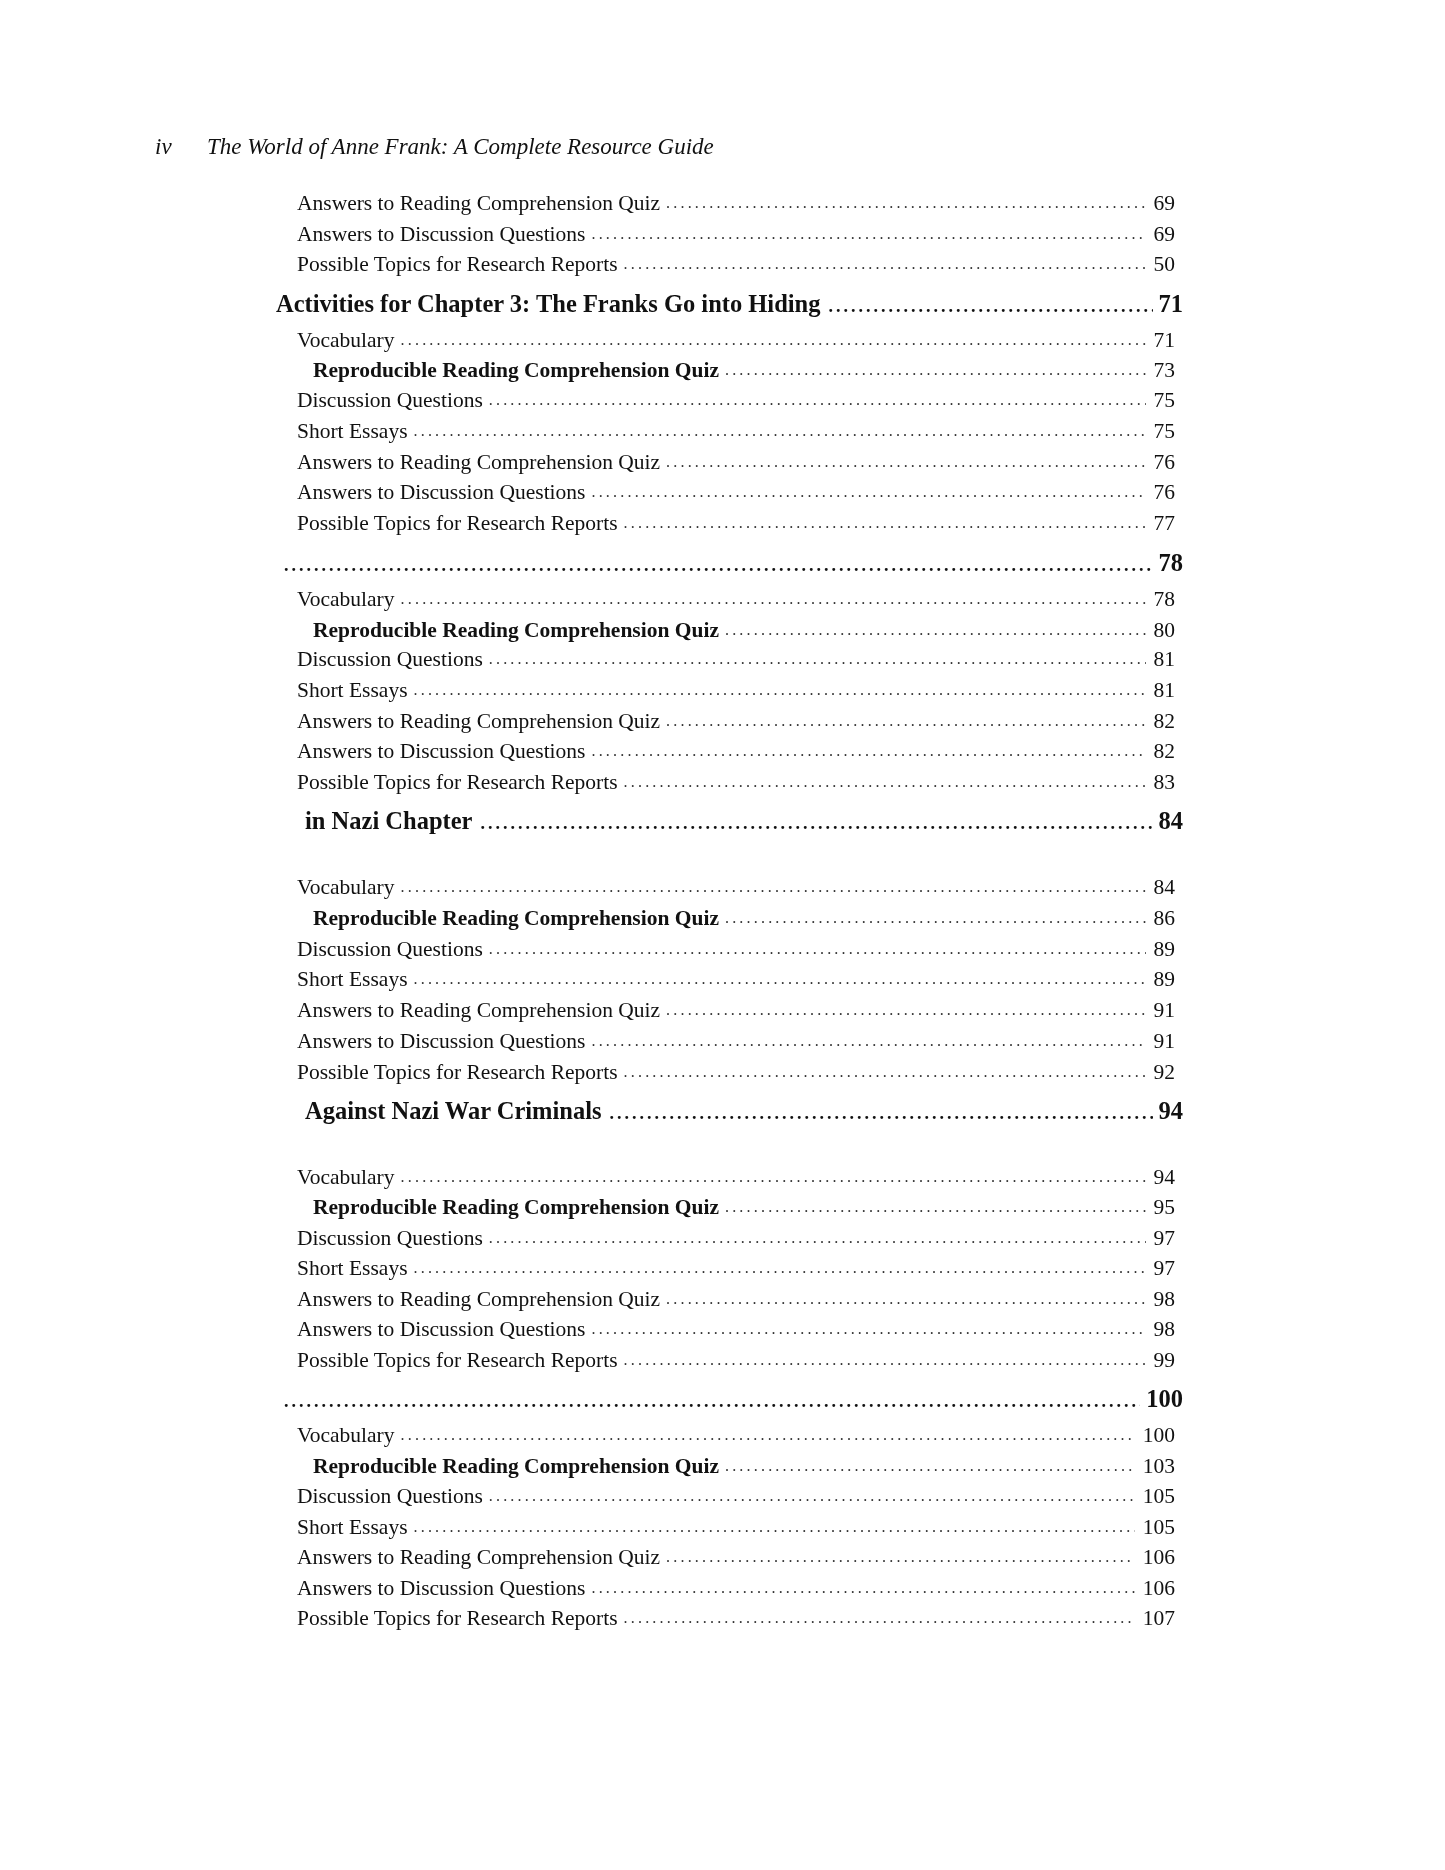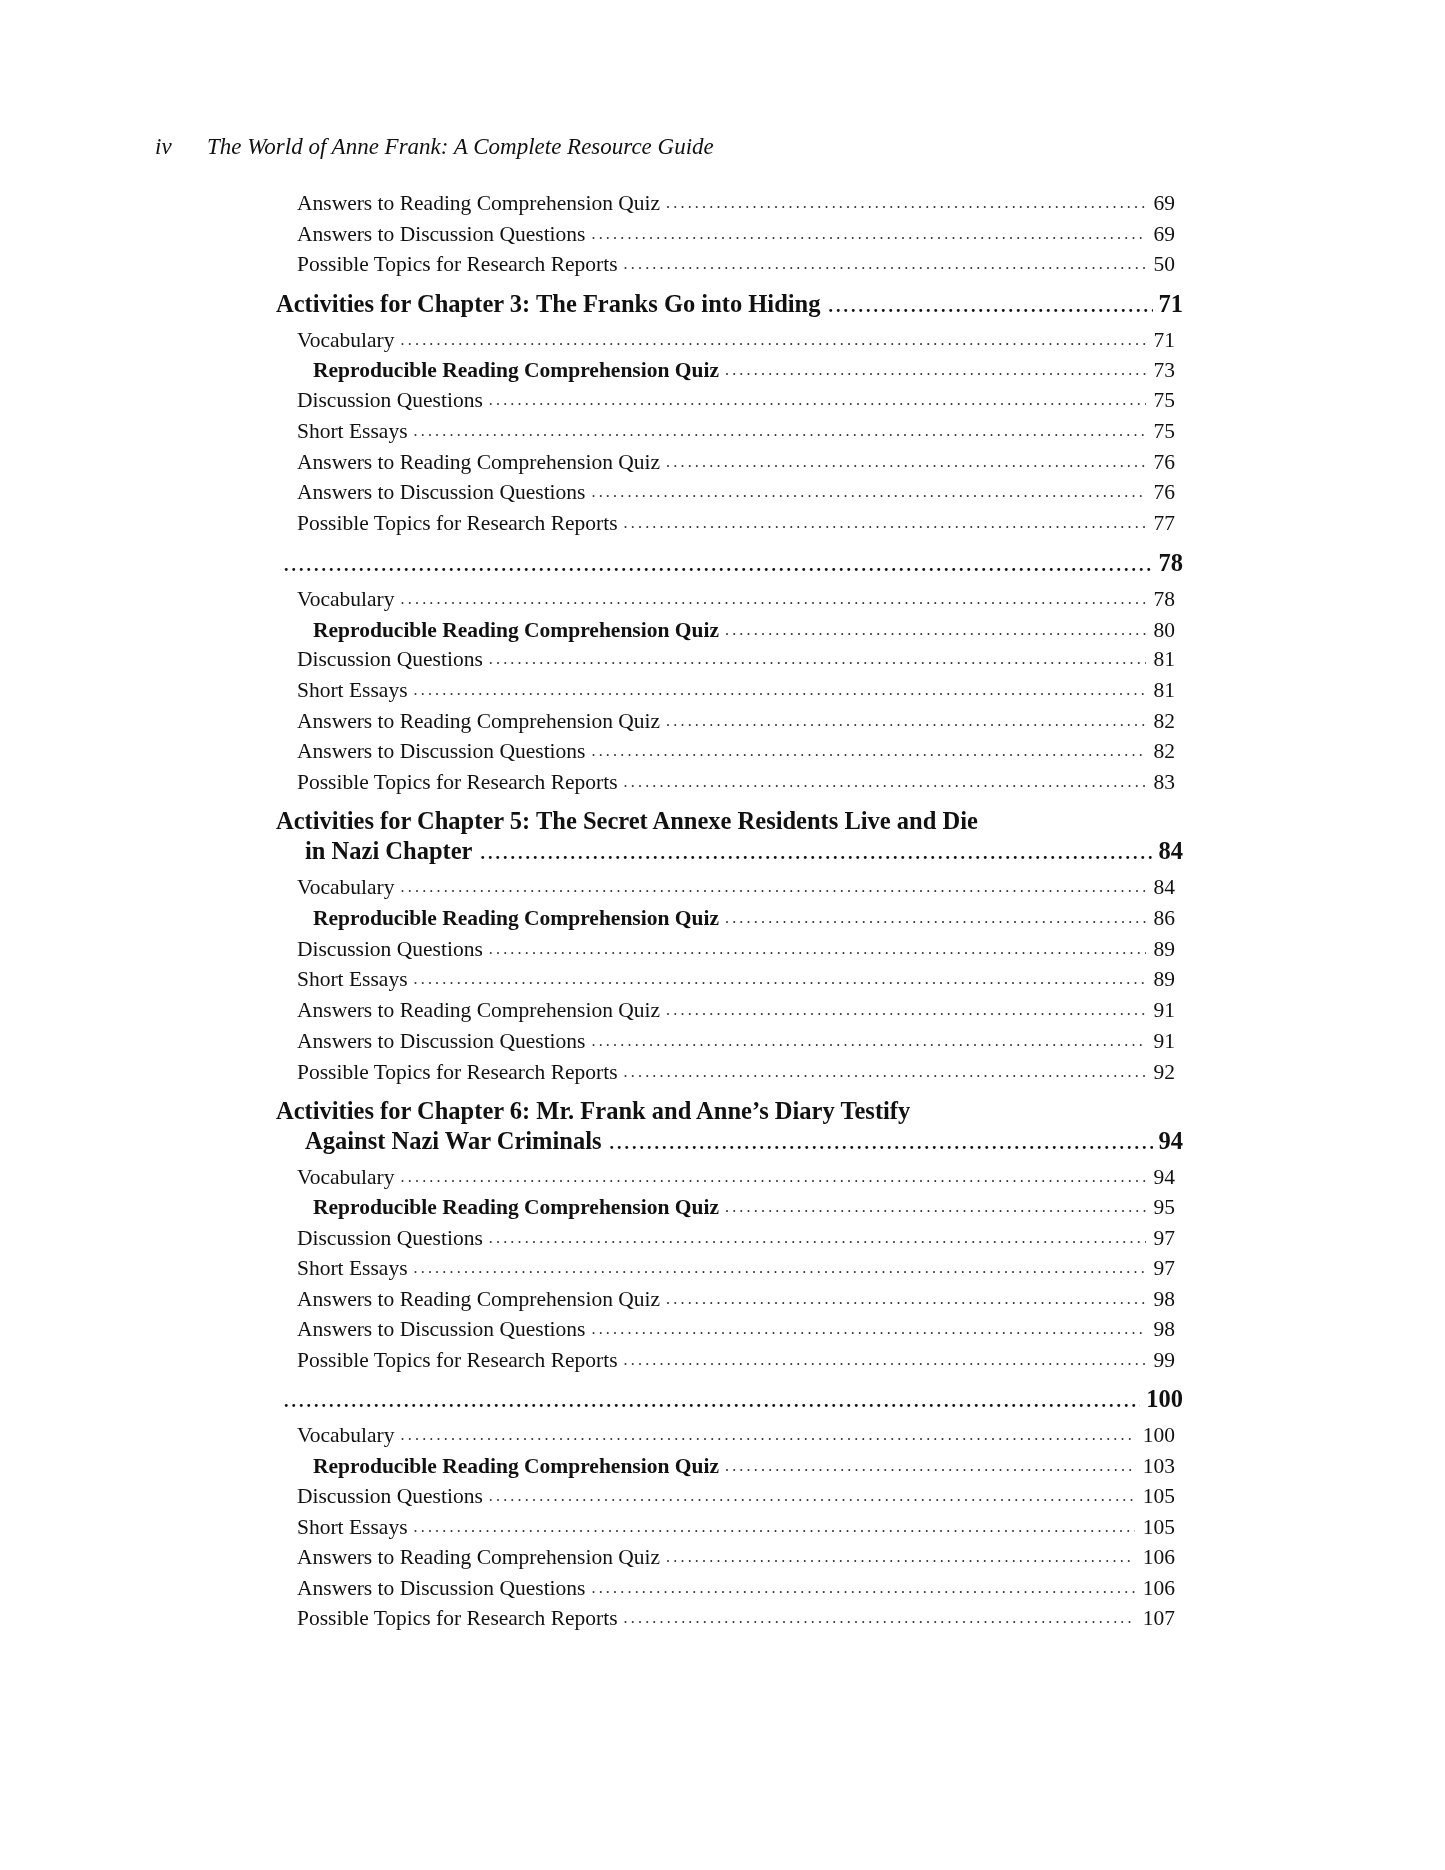--- a/index.html
+++ b/index.html
@@ -116,23 +116,20 @@
       <span class="lbl">Answers to Discussion Questions</span>
       <span class="dots">........................................................................................................................................................................................................</span>
       <span class="pg">82</span>
     </div>
     <div class="row" style="top: 768px;">
       <span class="lbl">Possible Topics for Research Reports</span>
       <span class="dots">........................................................................................................................................................................................................</span>
       <span class="pg">83</span>
     </div>
     <div class="chap" style="top: 806px;">
-      <div class="line">
-        <span class="lbl">Activities for Chapter 5:  The Secret Annexe Residents Live and Die</span>
-      </div>
       <div class="line line2">
         <span class="lbl">in Nazi Chapter</span>
         <span class="dots">........................................................................................................................................................................................................</span>
         <span class="pg">84</span>
       </div>
     </div>
     <div class="row" style="top: 873px;">
       <span class="lbl">Vocabulary</span>
       <span class="dots">........................................................................................................................................................................................................</span>
       <span class="pg">84</span>
@@ -161,23 +158,20 @@
       <span class="lbl">Answers to Discussion Questions</span>
       <span class="dots">........................................................................................................................................................................................................</span>
       <span class="pg">91</span>
     </div>
     <div class="row" style="top: 1058px;">
       <span class="lbl">Possible Topics for Research Reports</span>
       <span class="dots">........................................................................................................................................................................................................</span>
       <span class="pg">92</span>
     </div>
     <div class="chap" style="top: 1096px;">
-      <div class="line">
-        <span class="lbl">Activities for Chapter 6:  Mr. Frank and Anne’s Diary Testify</span>
-      </div>
       <div class="line line2">
         <span class="lbl">Against Nazi War Criminals</span>
         <span class="dots">........................................................................................................................................................................................................</span>
         <span class="pg">94</span>
       </div>
     </div>
     <div class="row" style="top: 1163px;">
       <span class="lbl">Vocabulary</span>
       <span class="dots">........................................................................................................................................................................................................</span>
       <span class="pg">94</span>

